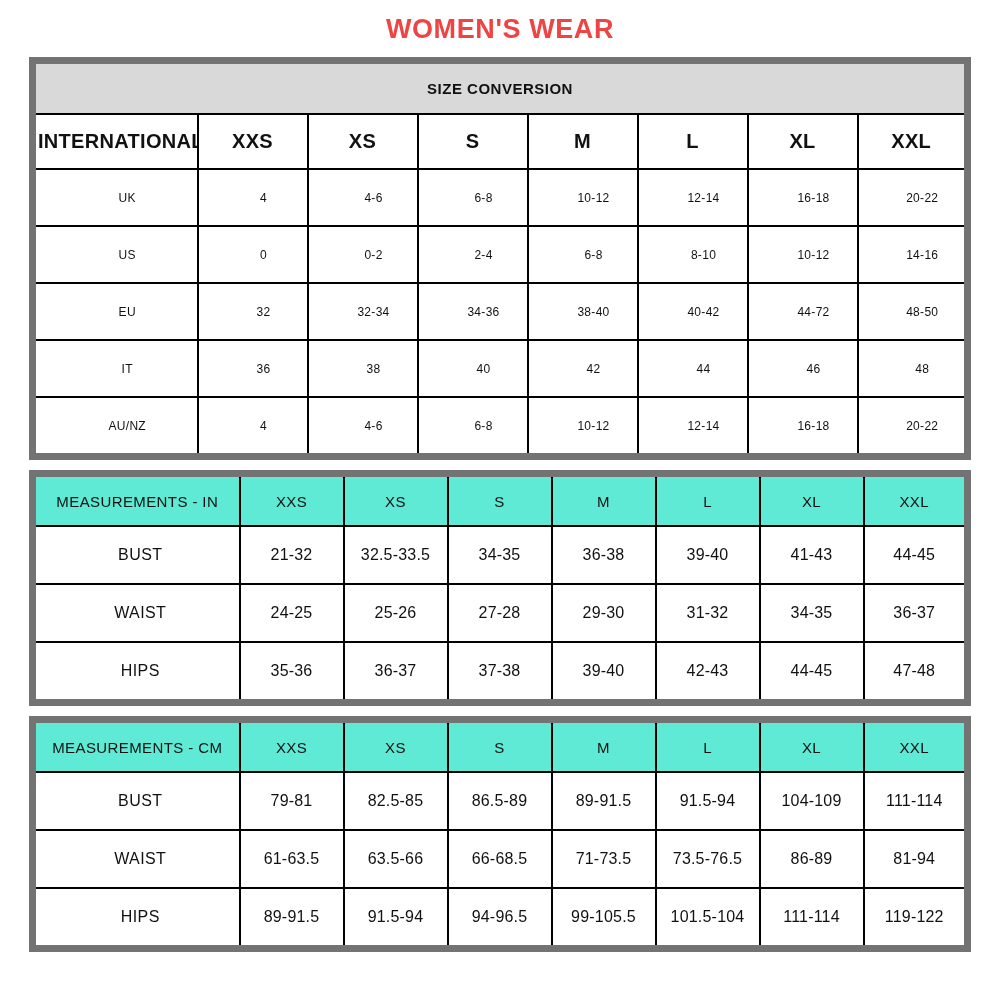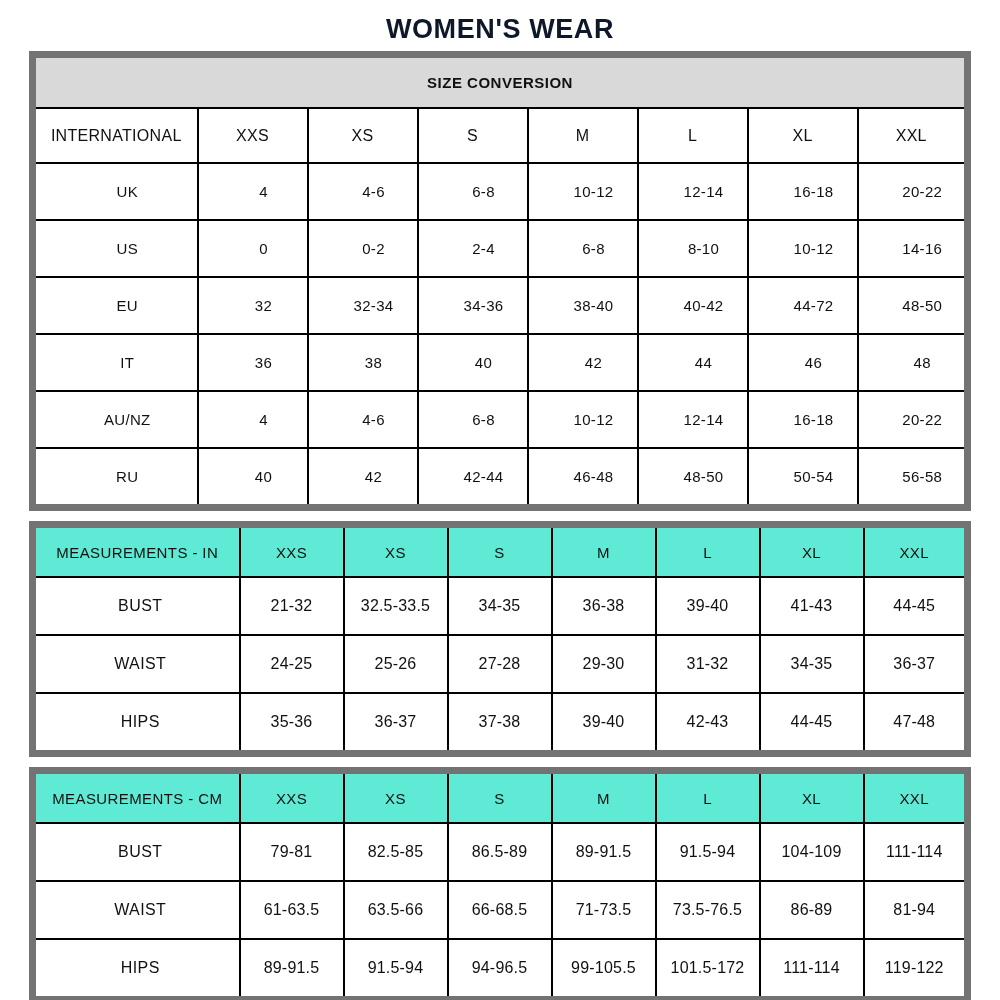--- a/index.html
+++ b/index.html
@@ -4,37 +4,37 @@
 <style>
   html,body{margin:0;padding:0;}
   body{
     width:1000px;height:1000px;background:#ffffff;
     font-family:"Liberation Sans",sans-serif;color:#111111;
     -webkit-font-smoothing:antialiased;
   }
   .page{width:1000px;}
   h1.page-title{
     text-align:center;font-size:27px;font-weight:700;letter-spacing:.6px;
-    margin:14px 0 6px 0;color:#0f172a;
+    margin:14px 0 12px 0;color:#ef4444;
   }
   table.tbl{
     border-collapse:collapse;table-layout:fixed;width:942px;margin:0 auto 10px auto;
     border:7px solid #737373;
   }
   .tbl th,.tbl td{
     border:2px solid #000;text-align:center;vertical-align:middle;padding:0 2px;
     color:#111;overflow:hidden;white-space:nowrap;
   }
   
   .title-row th{
     background:#d9d9d9;font-weight:700;font-size:15px;letter-spacing:.5px;height:49px;
   }
   
-  #t1 .cols-row th{font-weight:400;font-size:16px;height:53px;letter-spacing:.3px;}
-  #t1 td{font-size:15px;height:55px;letter-spacing:.3px;padding-left:24px;}
+  #t1 .cols-row th{font-weight:700;font-size:20px;height:53px;letter-spacing:.3px;}
+  #t1 td{font-size:12px;height:55px;letter-spacing:.3px;padding-left:24px;}
   
   .m .cols-row th{
     background:#5eead4;font-weight:400;font-size:15px;height:48px;letter-spacing:.4px;
   }
   .m td{height:56px;}
   .m td.rowlabel{font-size:16px;letter-spacing:.4px;padding-left:8px;}
   .m td.val{font-size:16px;letter-spacing:.2px;}
   col.c-first-t1{width:165px;}
   col.c-first-m{width:207px;}
 </style>
@@ -115,30 +115,20 @@
         <tr>
           <td class="rowlabel">AU/NZ</td>
           <td class="val">4</td>
           <td class="val">4-6</td>
           <td class="val">6-8</td>
           <td class="val">10-12</td>
           <td class="val">12-14</td>
           <td class="val">16-18</td>
           <td class="val">20-22</td>
         </tr>
-        <tr>
-          <td class="rowlabel">RU</td>
-          <td class="val">40</td>
-          <td class="val">42</td>
-          <td class="val">42-44</td>
-          <td class="val">46-48</td>
-          <td class="val">48-50</td>
-          <td class="val">50-54</td>
-          <td class="val">56-58</td>
-        </tr>
       </tbody>
   </table>
 
   <table class="tbl m" id="t2">
     <colgroup>
       <col class="c-first-m">
         <col>
         <col>
         <col>
         <col>
@@ -235,20 +225,20 @@
           <td class="val">73.5-76.5</td>
           <td class="val">86-89</td>
           <td class="val">81-94</td>
         </tr>
         <tr>
           <td class="rowlabel">HIPS</td>
           <td class="val">89-91.5</td>
           <td class="val">91.5-94</td>
           <td class="val">94-96.5</td>
           <td class="val">99-105.5</td>
-          <td class="val">101.5-172</td>
+          <td class="val">101.5-104</td>
           <td class="val">111-114</td>
           <td class="val">119-122</td>
         </tr>
       </tbody>
   </table>
 
 </div>
 
 </body></html>

